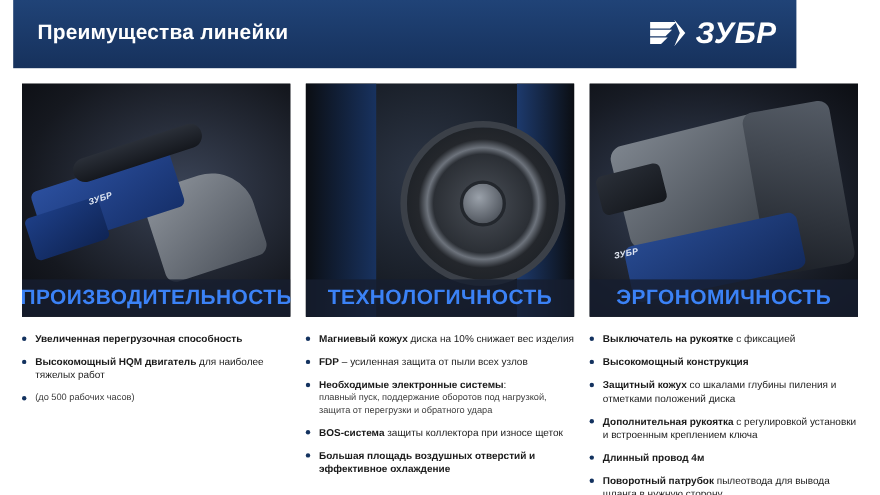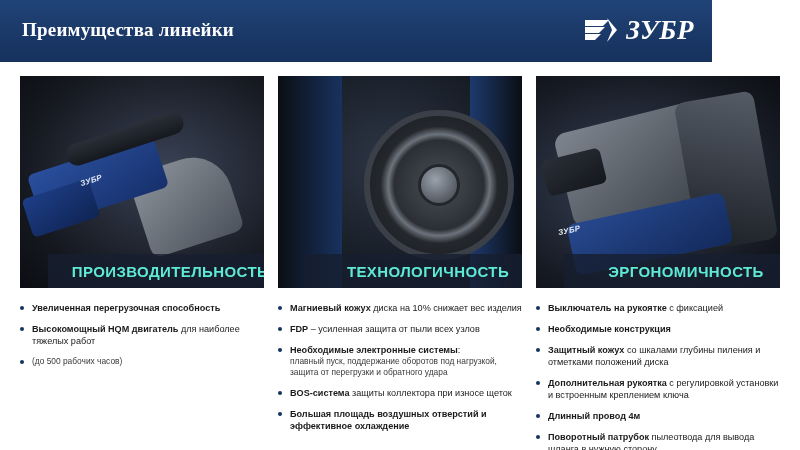--- a/index.html
+++ b/index.html
@@ -11,26 +11,25 @@
     width: 800px;
     height: 450px;
     overflow: hidden;
     font-family: "Liberation Sans", sans-serif;
     position: relative;
   }
 
   
   .header {
     position: absolute;
-    left: 0; top: 0;
+    left: 12px; top: 0;
     width: 712px;
     height: 62px;
     background: #1b3a6b;
     background: linear-gradient(180deg, #204377 0%, #16315c 100%);
-    font-family: Liberation Serif, serif;
   }
   .header-title {
     position: absolute;
     left: 22px;
     top: 19px;
     color: #ffffff;
     font-size: 19px;
     font-weight: bold;
     letter-spacing: 0.2px;
   }
@@ -80,29 +79,28 @@
     overflow: hidden;
     background: #101218;
   }
   .photo-caption {
     position: absolute;
     left: 0;
     bottom: 0;
     width: 100%;
     height: 34px;
     background: rgba(22,30,48,0.80);
-    color: #5eead4;
-    font-size: 15px;
+    color: #3b82f6;
+    font-size: 19px;
     font-weight: bold;
     letter-spacing: 0.4px;
     display: flex;
     align-items: center;
     justify-content: center;
     box-sizing: border-box;
-    margin-left: 28px;
   }
 
   
   .scene { position:absolute; inset:0; }
   .s1 { background: radial-gradient(ellipse at 60% 45%, #3a4356 0%, #15181f 70%, #0b0d12 100%); }
   .s2 { background: radial-gradient(ellipse at 45% 40%, #2d3646 0%, #151a22 65%, #0a0c10 100%); }
   .s3 { background: radial-gradient(ellipse at 40% 50%, #39445a 0%, #171b24 70%, #0c0e13 100%); }
 
   .tool-body {
     position: absolute;
@@ -260,21 +258,21 @@
         <div class="tool-body g-d"></div>
         <span class="logo-badge" style="left:22px; top:150px; transform:rotate(-12deg);">ЗУБР</span>
       </div>
       <div class="photo-caption">ЭРГОНОМИЧНОСТЬ</div>
     </div>
     <div class="bullets">
       <div class="bullet">
         <span class="b">Выключатель на рукоятке</span><span> с фиксацией</span>
       </div>
       <div class="bullet">
-        <span class="b">Необходимые конструкция</span><span></span>
+        <span class="b">Высокомощный конструкция</span><span></span>
       </div>
       <div class="bullet">
         <span class="b">Защитный кожух</span><span> со шкалами глубины пиления и отметками положений диска</span>
       </div>
       <div class="bullet">
         <span class="b">Дополнительная рукоятка</span><span> с регулировкой установки и встроенным креплением ключа</span>
       </div>
       <div class="bullet">
         <span class="b">Длинный провод 4м</span><span></span>
       </div>

